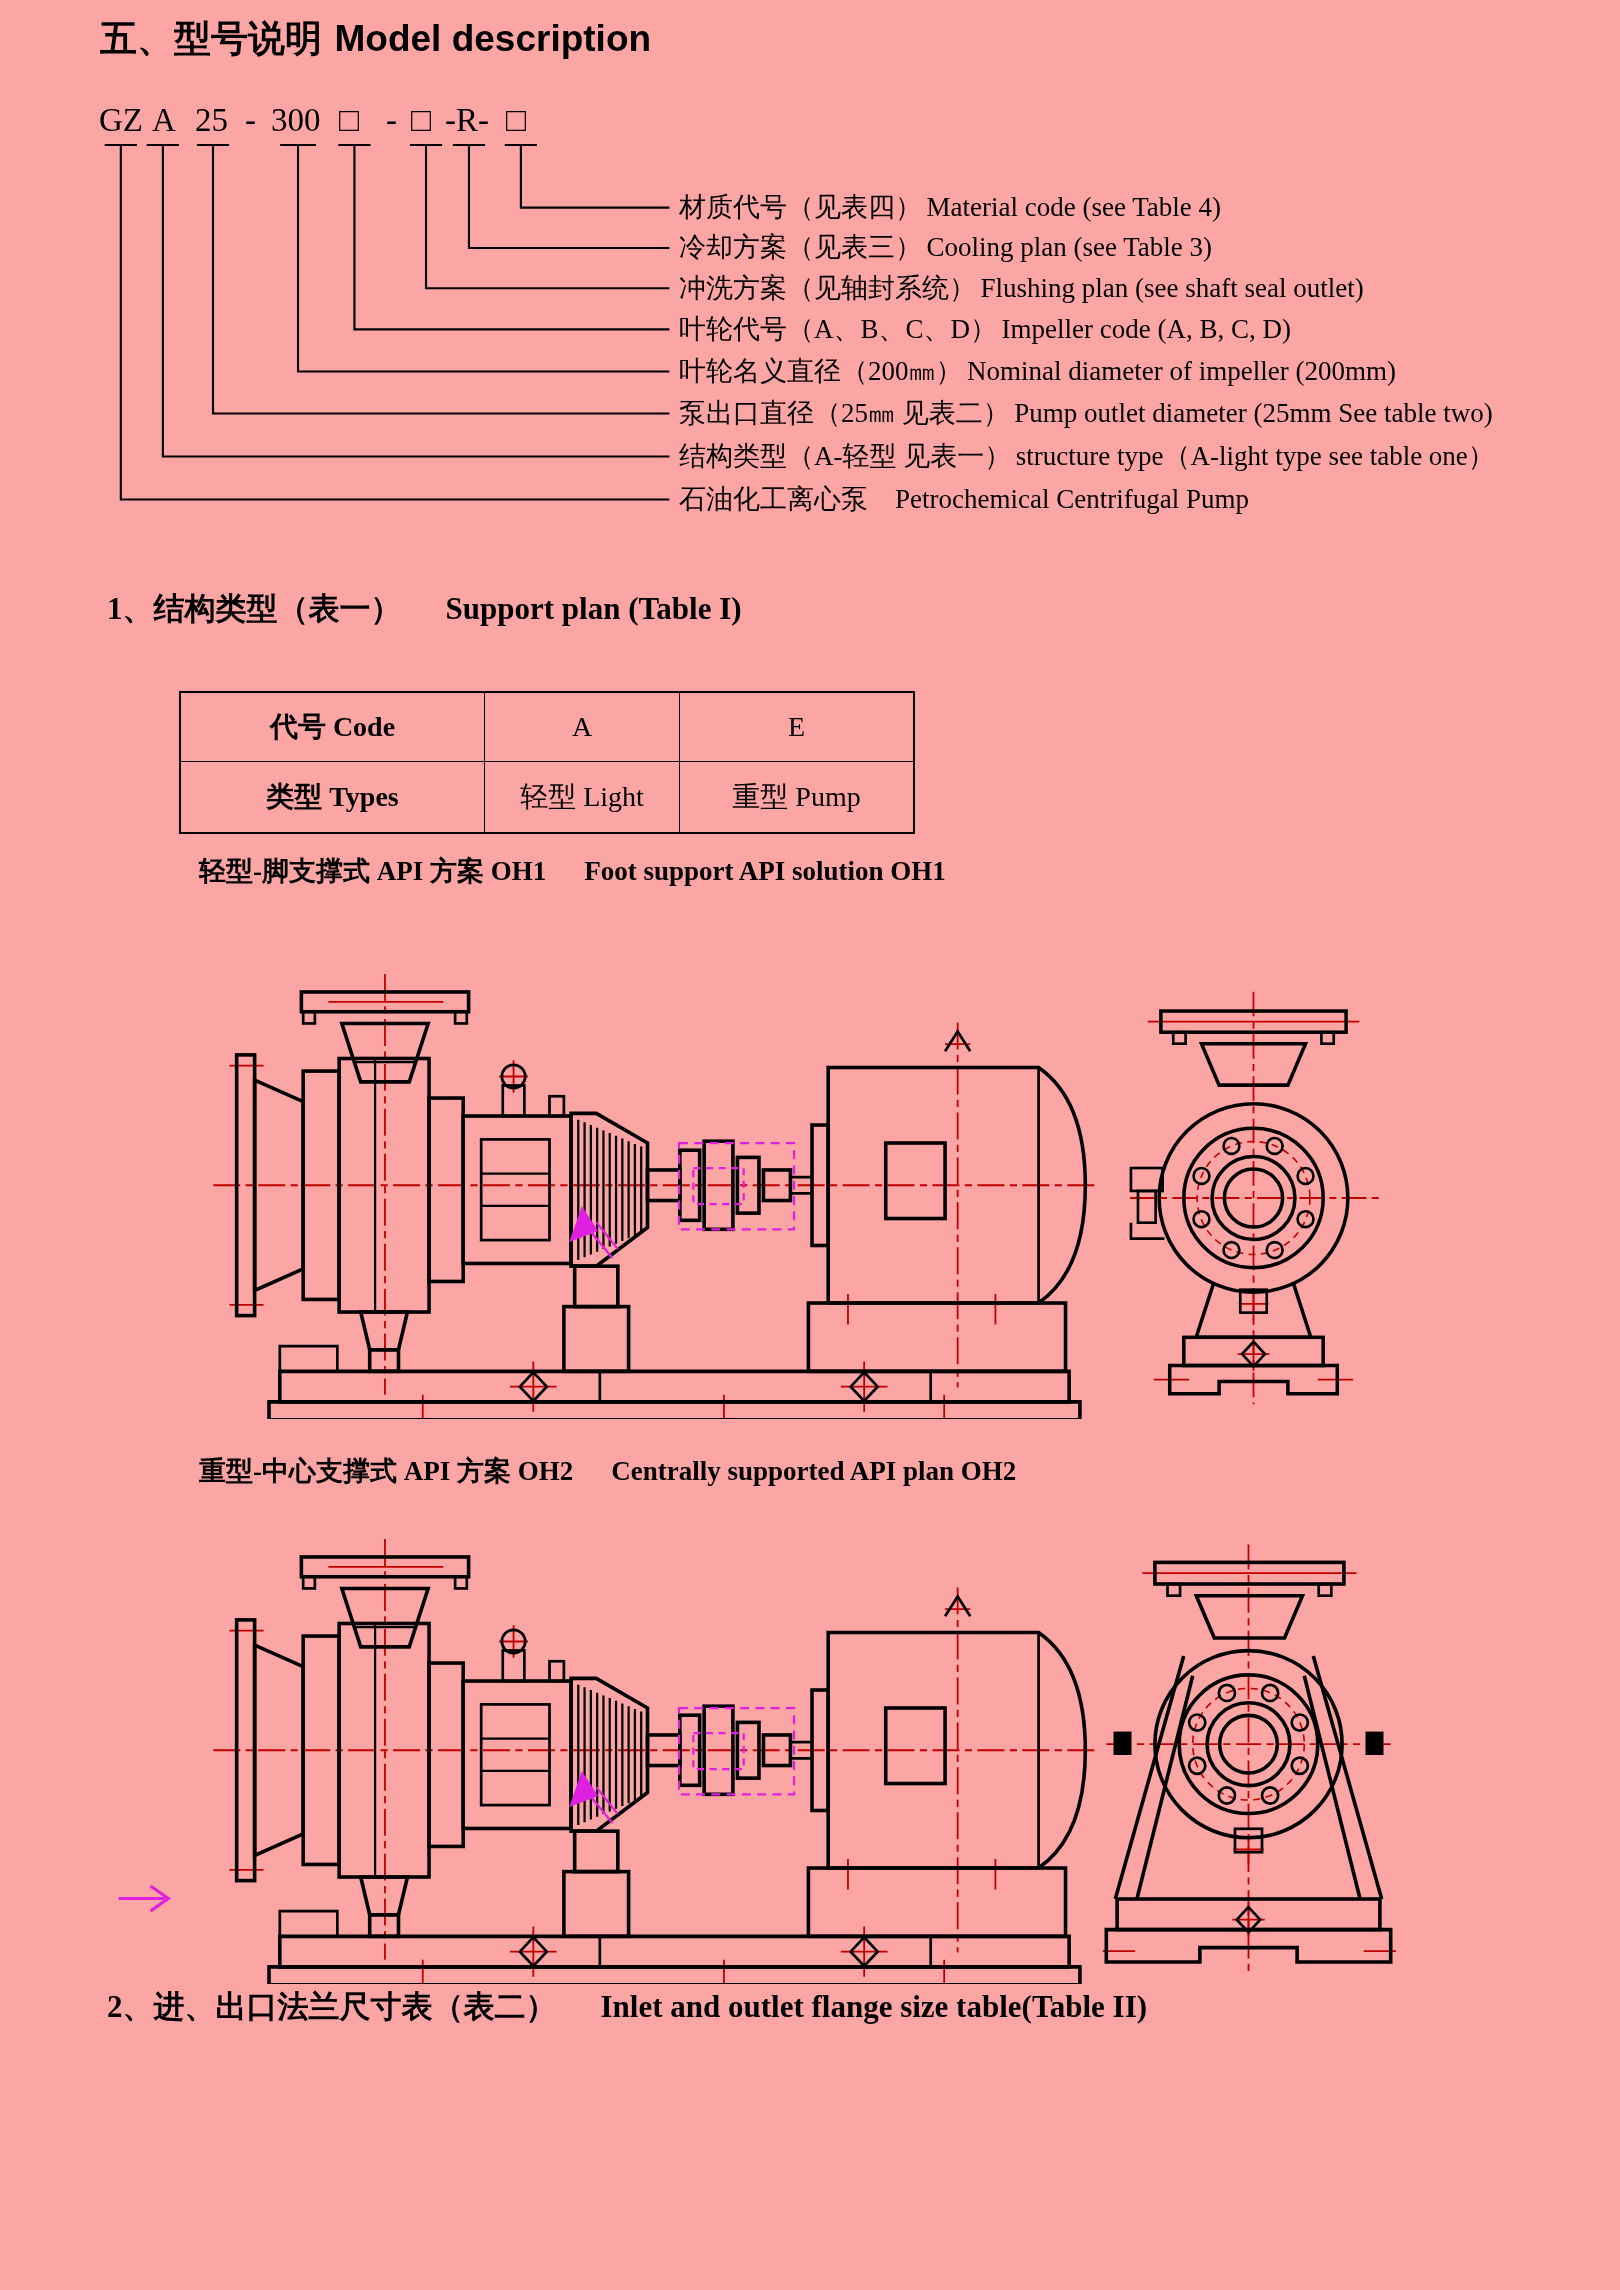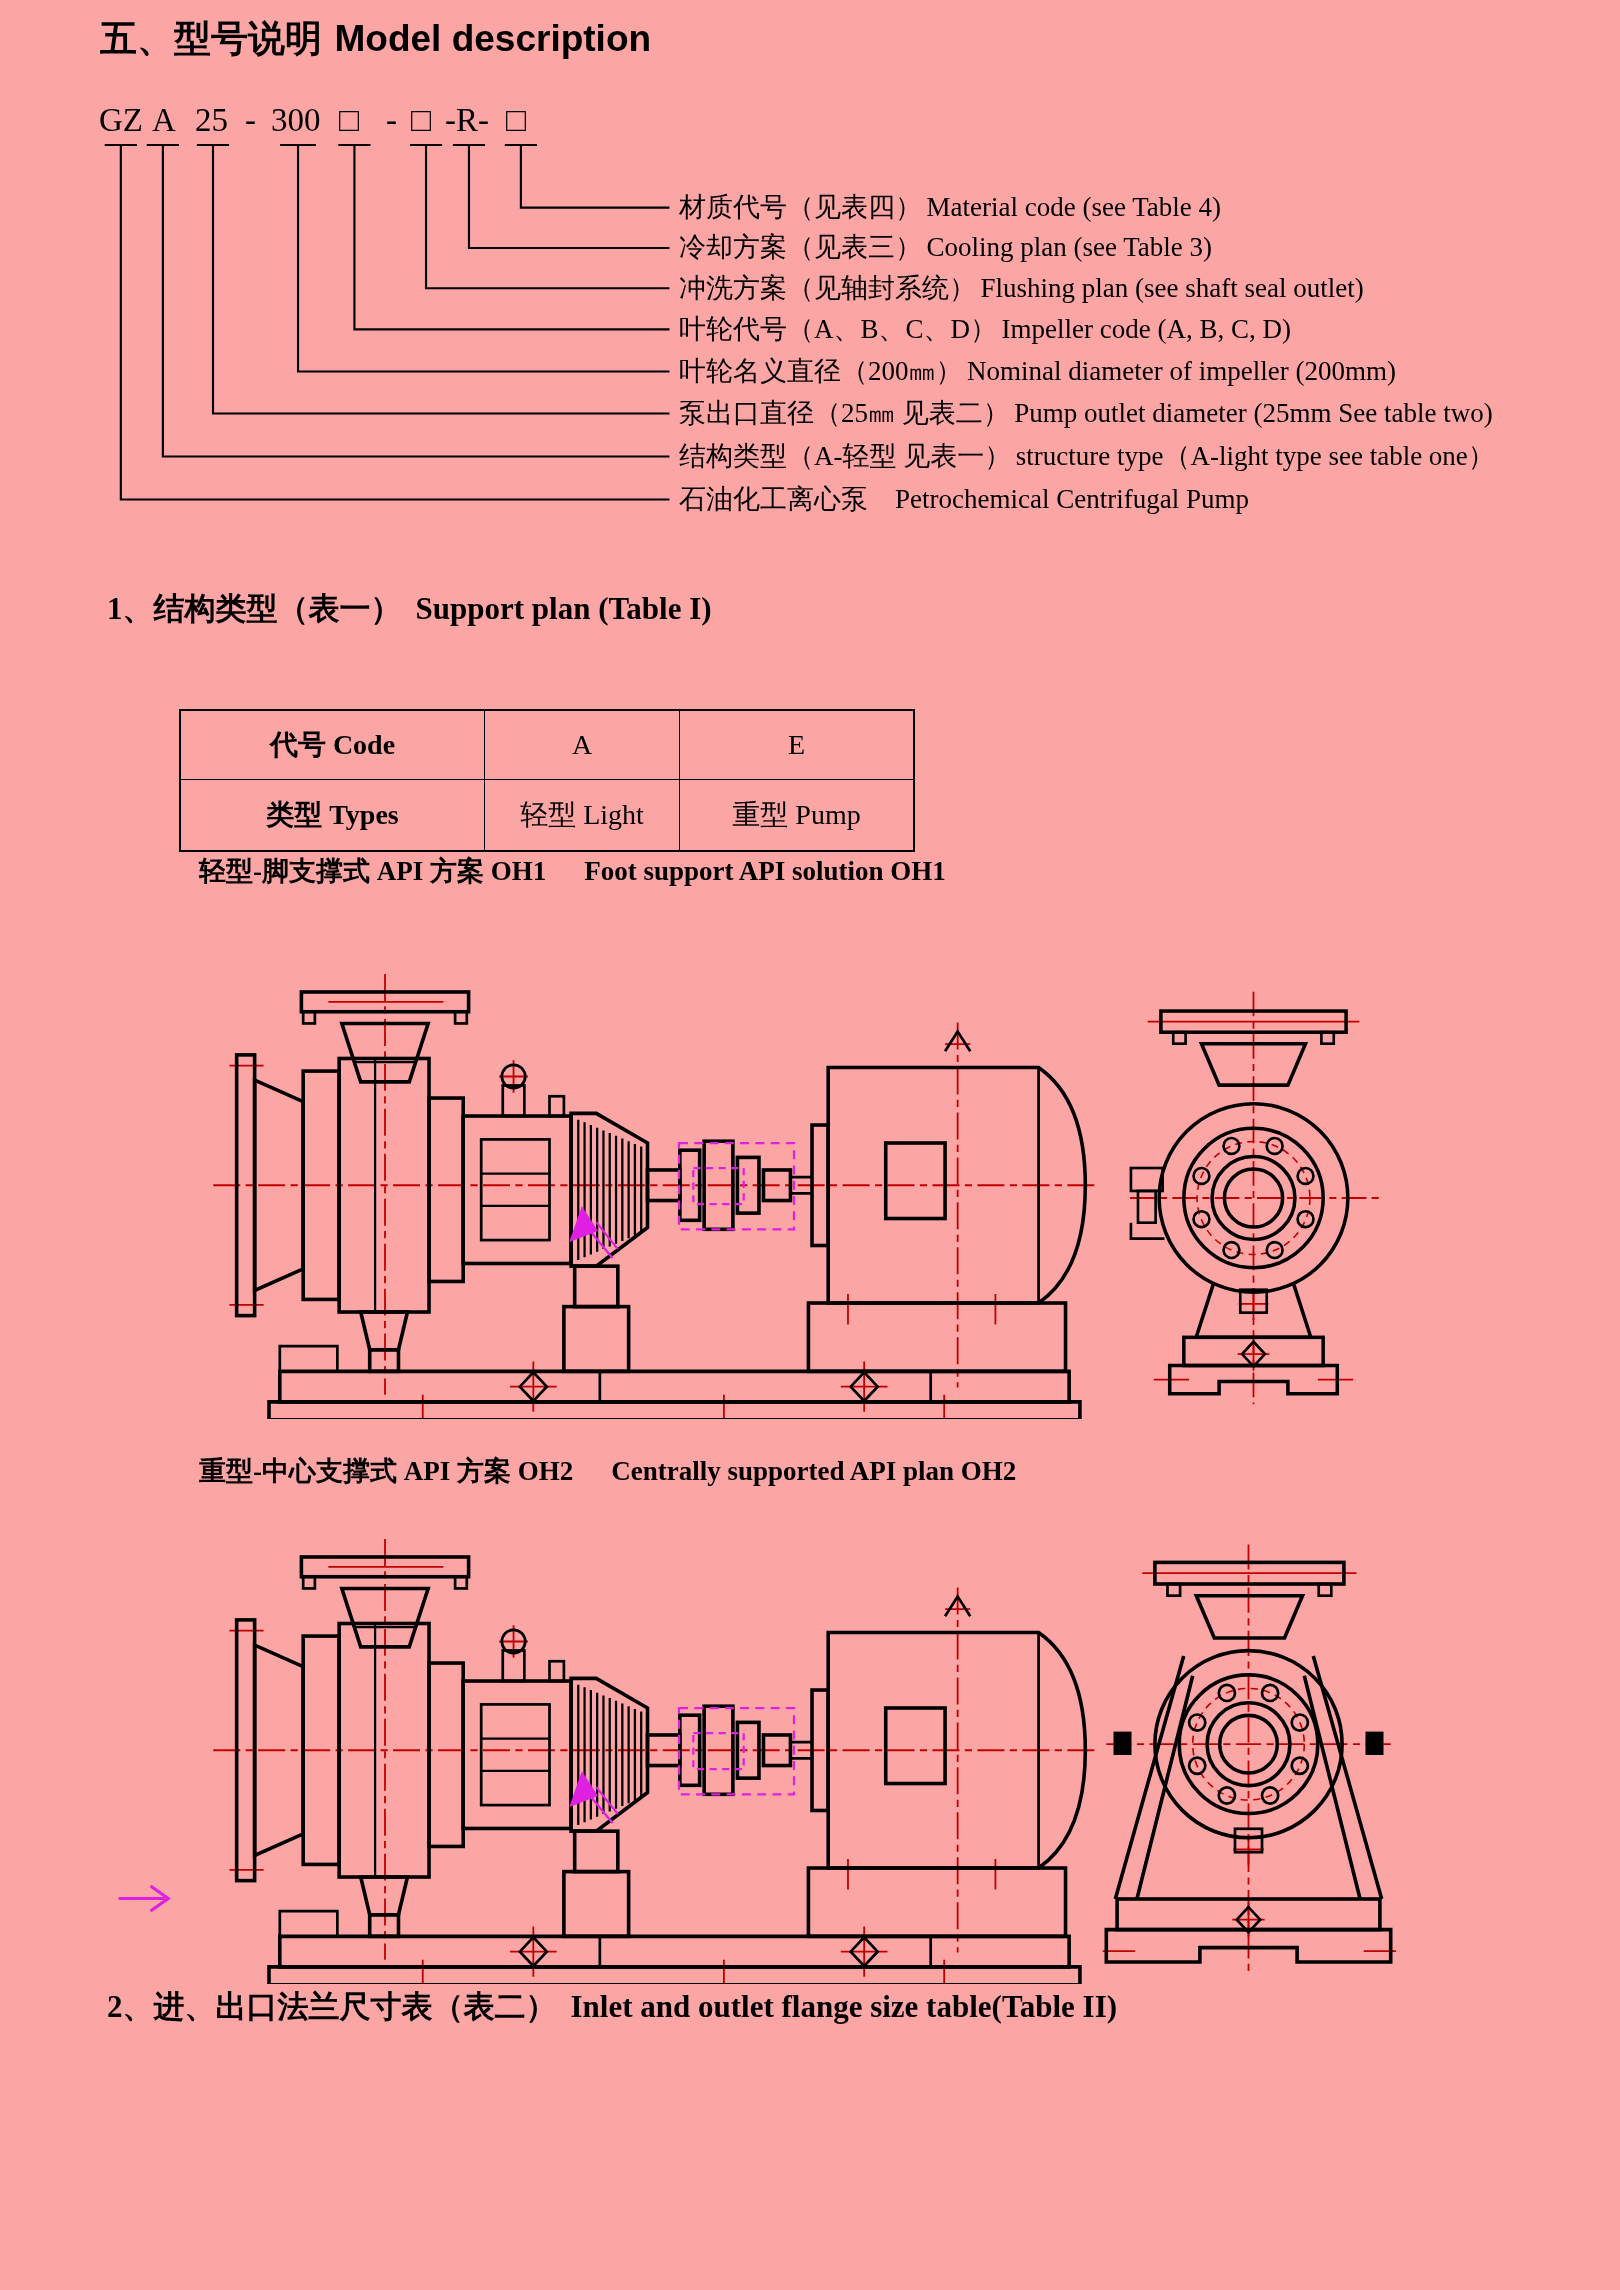--- a/index.html
+++ b/index.html
@@ -7,22 +7,22 @@
         font-family:"Liberation Serif","DejaVu Serif",serif;color:#000;}
   .abs{position:absolute;white-space:nowrap;}
   .title{left:100px;top:14.3px;font-family:"Liberation Sans","DejaVu Sans",sans-serif;
          font-weight:bold;font-size:37px;}
   .title .en{margin-left:12.5px;}
   .codepart{top:102px;font-size:33px;font-family:"Liberation Serif","DejaVu Sans",serif;}
   .desc{left:679px;font-size:27px;height:41px;line-height:41px;}
   .desc .en{margin-left:4.5px;}
   .desc .gap{margin-left:27px;}
   .h2{font-size:31px;font-weight:bold;}
-  .h2 .en{margin-left:14px;}
-  .tbl{position:absolute;left:179px;top:709px;border:2.7px solid #000;display:grid;
+  .h2 .en{margin-left:44px;}
+  .tbl{position:absolute;left:179px;top:691px;border:2.7px solid #000;display:grid;
        grid-template-columns:304px 195px 233px;grid-template-rows:69px 70px;}
   .cell{border-right:1.8px solid #000;border-bottom:1.8px solid #000;display:flex;
         align-items:center;justify-content:center;font-size:28px;}
   .cell.clast{border-right:none;}
   .cell.rlast{border-bottom:none;}
   .cell.bold{font-weight:bold;}
   .cap{font-size:27px;font-weight:bold;}
   .cap .en{margin-left:38px;}
   svg.drawing{position:absolute;}
   .leaders{position:absolute;left:0;top:0;}

